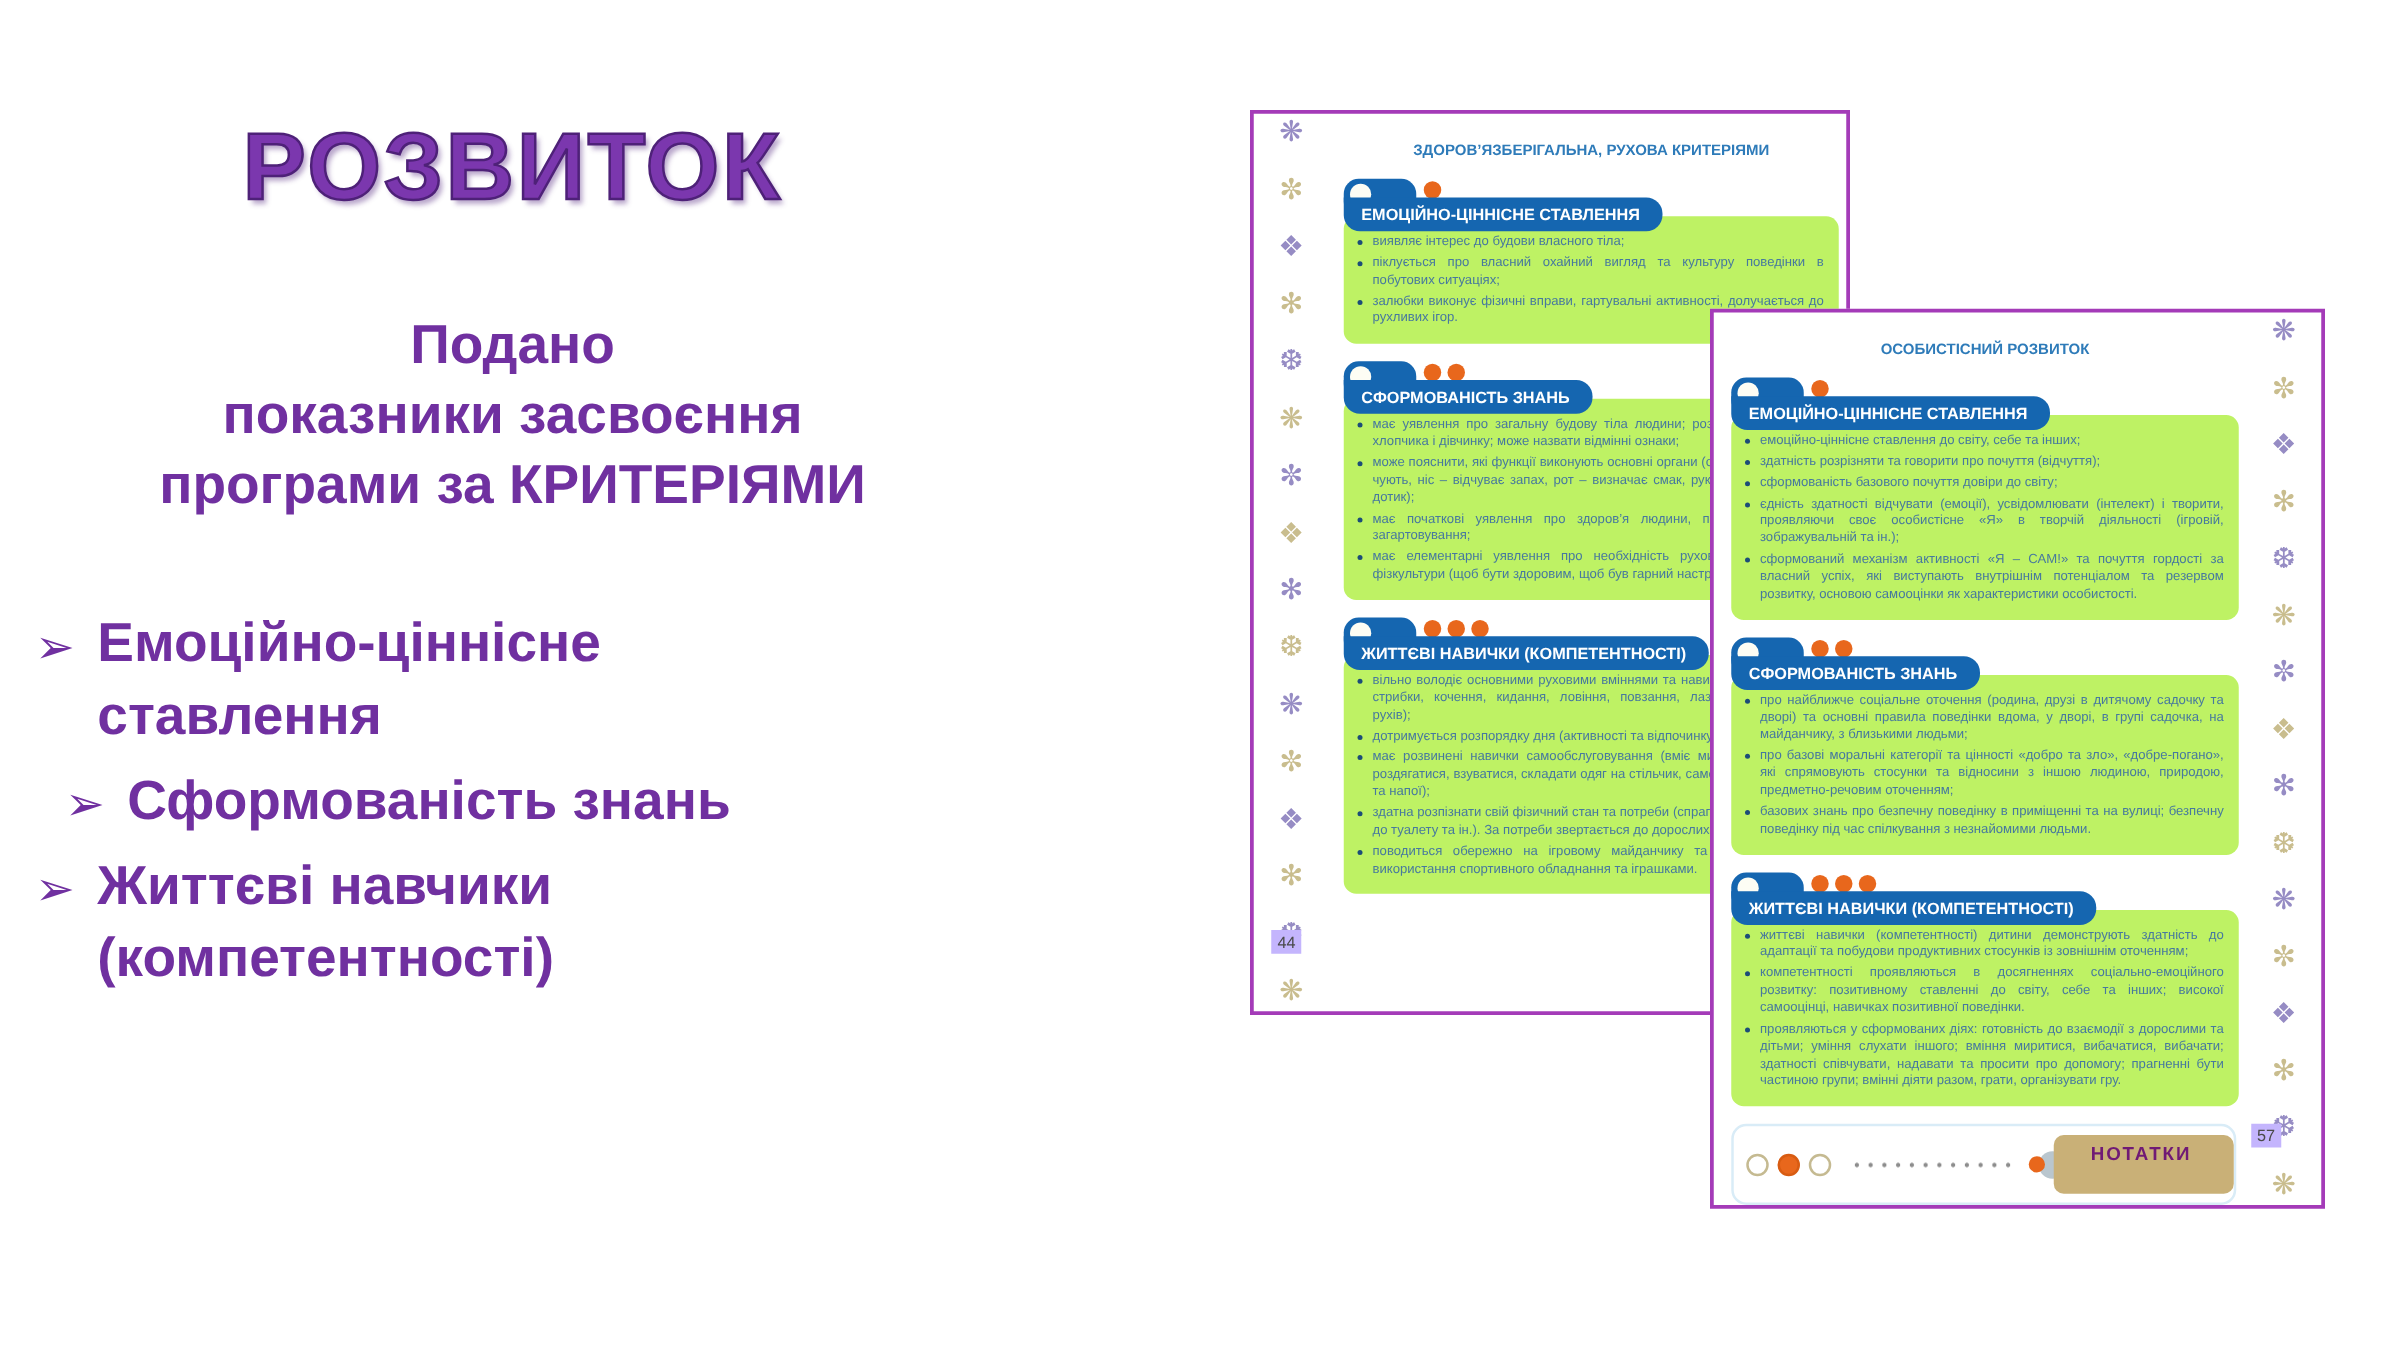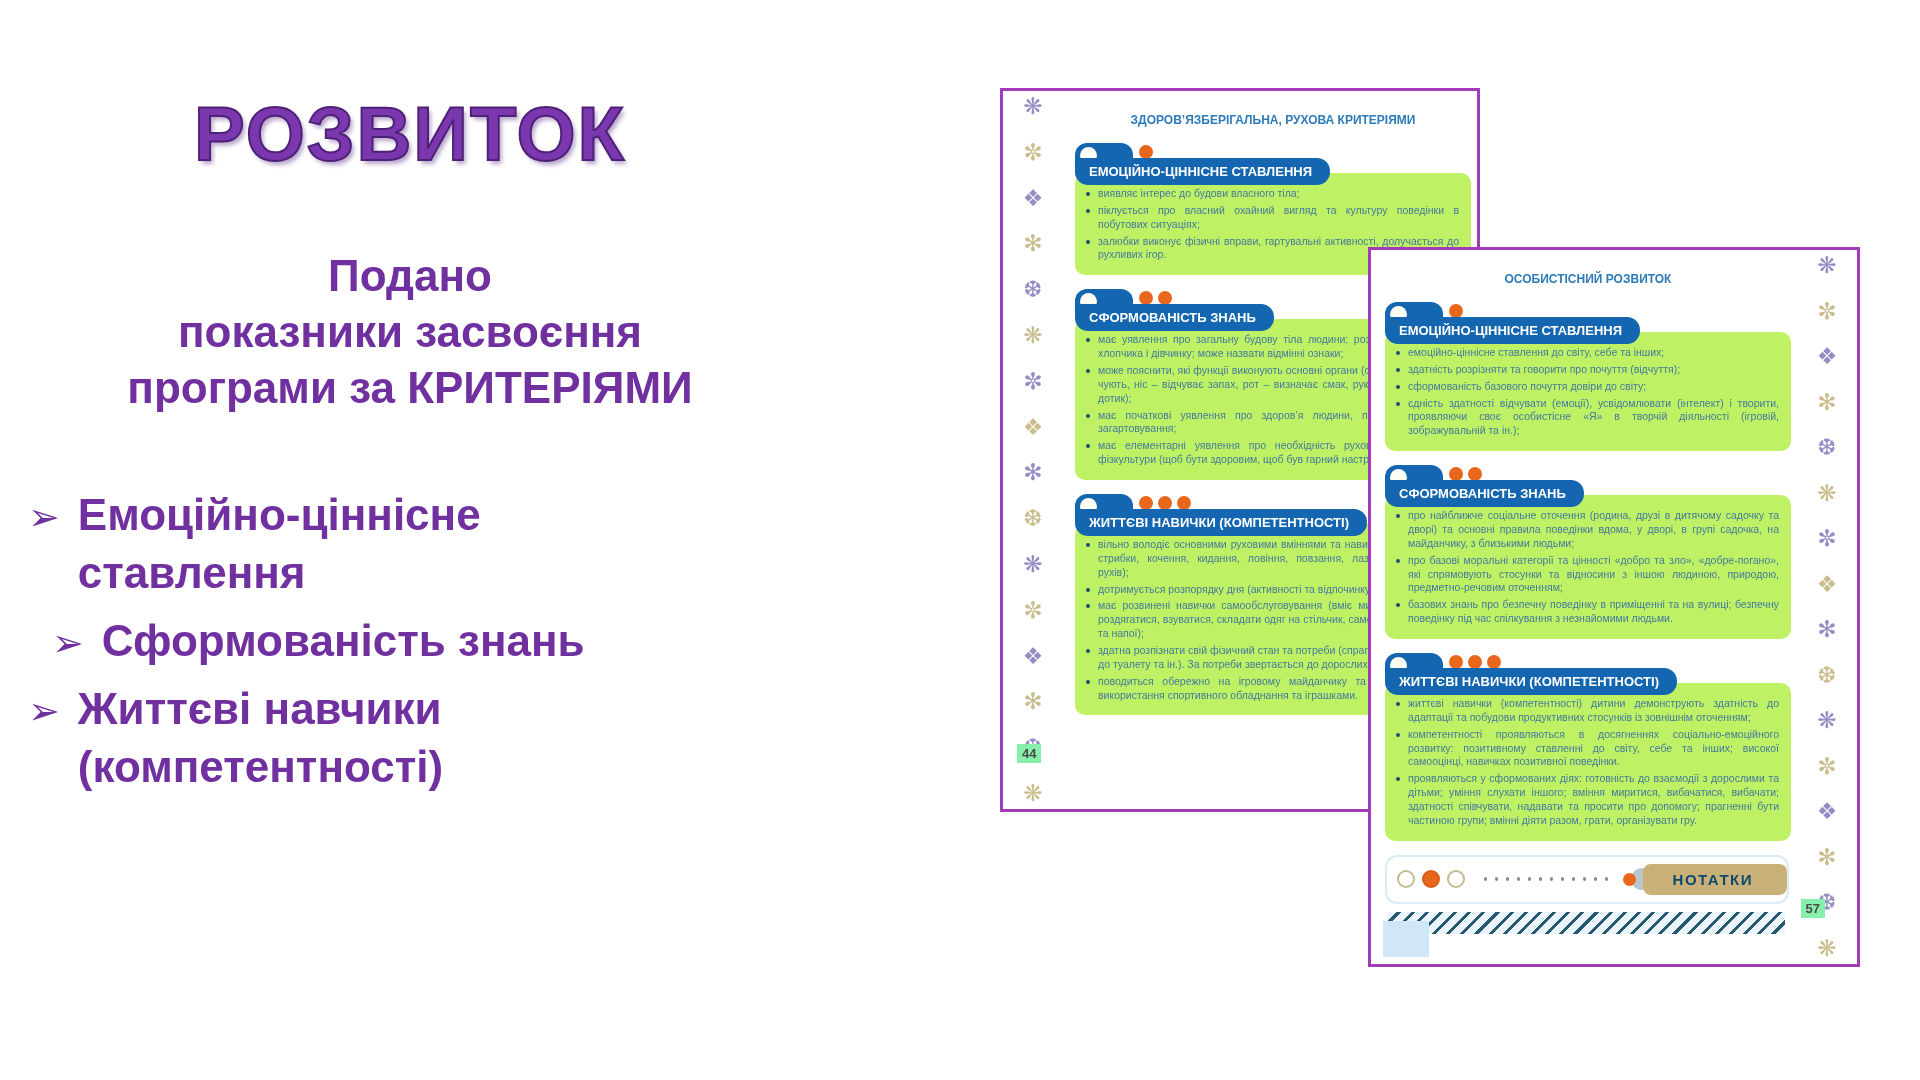--- a/index.html
+++ b/index.html
@@ -45,38 +45,38 @@
   .dot{width:14px;height:14px;background:#e8671c;border-radius:50%;}
   .bar{position:absolute;left:0;top:15px;height:27px;background:#1566b0;color:#fff;font-weight:bold;
     font-size:13px;line-height:27px;padding:0 18px 0 14px;border-radius:0 13px 13px 13px;
     white-space:nowrap;z-index:1;}
   .sec-box{background:#bef264;border-radius:10px;padding:14px 12px 10px 10px;margin-top:-12px;}
   ul.items{margin:0;padding:0;list-style:none;}
   .items li{position:relative;padding-left:13px;font-size:10.5px;line-height:1.32;color:#47799e;
     text-align:justify;margin-bottom:3px;}
   .items li::before{content:"";position:absolute;left:1px;top:5px;width:4px;height:4px;border-radius:50%;background:#1c4d78;}
 
-  .pagenum{position:absolute;font-weight:bold;font-size:13px;color:#4a4a4a;background:#86efac;
+  .pagenum{position:absolute;font-weight:normal;font-size:13px;color:#4a4a4a;background:#c4b5fd;
     padding:2px 5px;z-index:2;}
   #page44 .pagenum{left:14px;bottom:46px;}
   #page57 .pagenum{right:32px;bottom:46px;}
 
   
   .notes-wrap{position:relative;margin-top:8px;}
   .notes-row{position:relative;border:2px solid #d9ecf7;border-radius:12px;padding:7px 0 7px 10px;
     display:flex;align-items:center;margin-right:2px;}
   .ring{width:14px;height:14px;border:2px solid #c5ba91;border-radius:50%;background:#fff;margin-right:7px;flex:0 0 auto;}
   .ring.orange{background:#e8671c;border-color:#d85c12;}
   .leader{flex:1;height:4px;margin:0 8px;
     background-image:radial-gradient(circle,#8d8d8d 1.5px,transparent 2px);
     background-size:11px 4px;background-repeat:repeat-x;background-position:left center;}
   .tip-dot{width:13px;height:13px;background:#e8671c;border-radius:50%;margin-right:-5px;z-index:1;flex:0 0 auto;}
   .tip-ball{width:22px;height:22px;background:#b9c6ce;border-radius:50%;margin-right:-10px;flex:0 0 auto;}
-  .notes-badge{background:#c9b077;color:#0c4a6e;font-weight:bold;font-size:15px;letter-spacing:1.5px;
-    padding:7px 34px 7px 30px;border-radius:8px;flex:0 0 auto;}
+  .notes-badge{background:#c9b077;color:#701a75;font-weight:bold;font-size:15px;letter-spacing:1.5px;
+    padding:7px 34px 23px 30px;border-radius:8px;flex:0 0 auto;}
   .hatch{height:22px;margin:8px 6px 0 2px;background-color:#eaf4fa;
     background-image:repeating-linear-gradient(135deg,transparent 0,transparent 7px,#24596e 7px,#24596e 10px);}
   .blue-square{position:absolute;left:-2px;top:66px;width:46px;height:36px;background:#cfe7f6;}
 </style>
 </head>
 <body>
 
 <div id="stage">
 
   <div class="slide-title">РОЗВИТОК</div>
@@ -222,20 +222,21 @@
               <span class="dot"></span>
             </div>
           <div class="bar">ЕМОЦІЙНО-ЦІННІСНЕ СТАВЛЕННЯ</div>
         </div>
         <div class="sec-box">
           <ul class="items">
               <li>емоційно-ціннісне ставлення до світу, себе та інших;</li>
               <li>здатність розрізняти та говорити про почуття (відчуття);</li>
               <li>сформованість базового почуття довіри до світу;</li>
               <li>єдність здатності відчувати (емоції), усвідомлювати (інтелект) і творити, проявляючи своє особистісне «Я» в творчій діяльності (ігровій, зображувальній та ін.);</li>
+              <li>сформований механізм активності «Я – САМ!» та почуття гордості за власний успіх, які виступають внутрішнім потенціалом та резервом розвитку, основою самооцінки як характеристики особистості.</li>
             </ul>
         </div>
       </div>
 
       <div class="sec">
         <div class="sec-head">
           <div class="lobe">
               <div class="wdot"></div>
             </div>
           <div class="dots">

